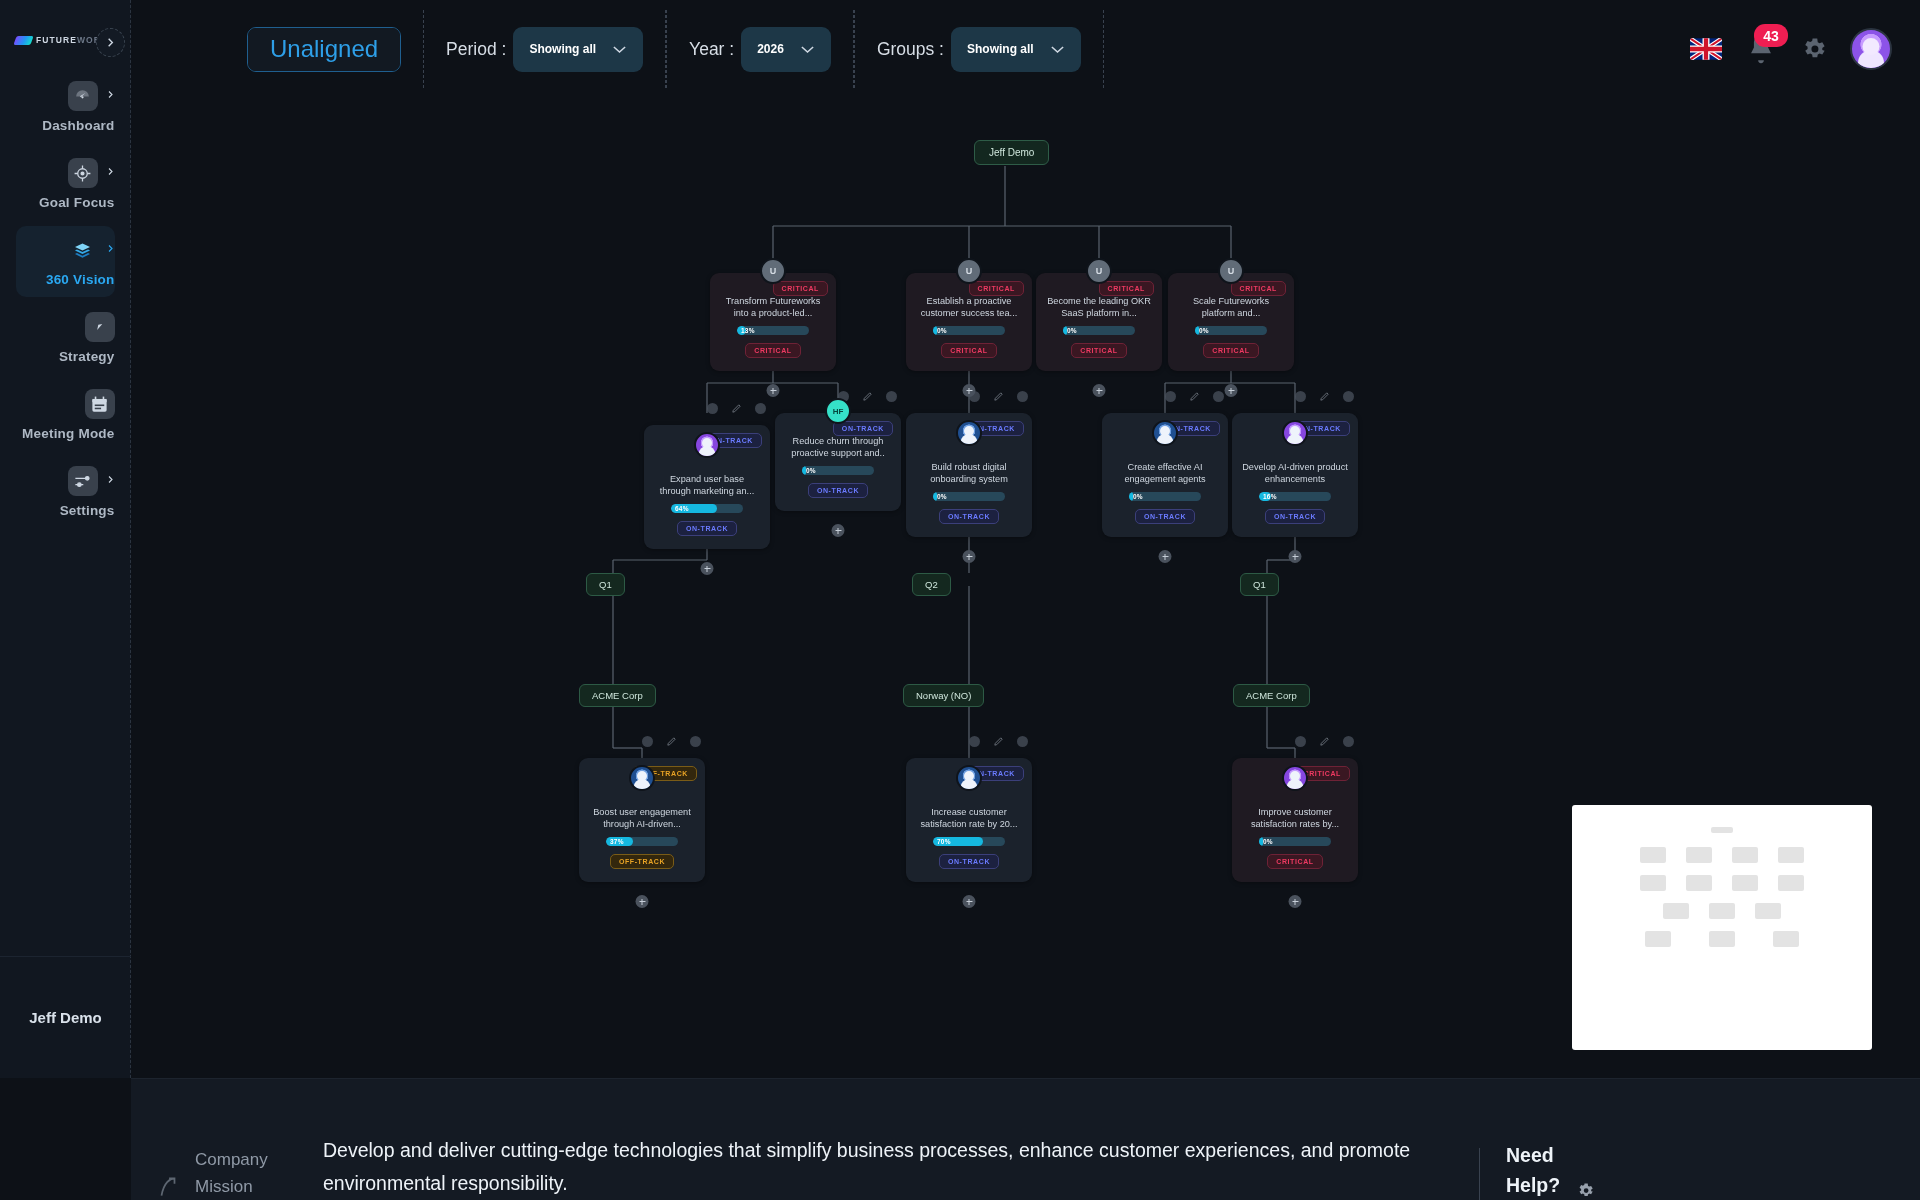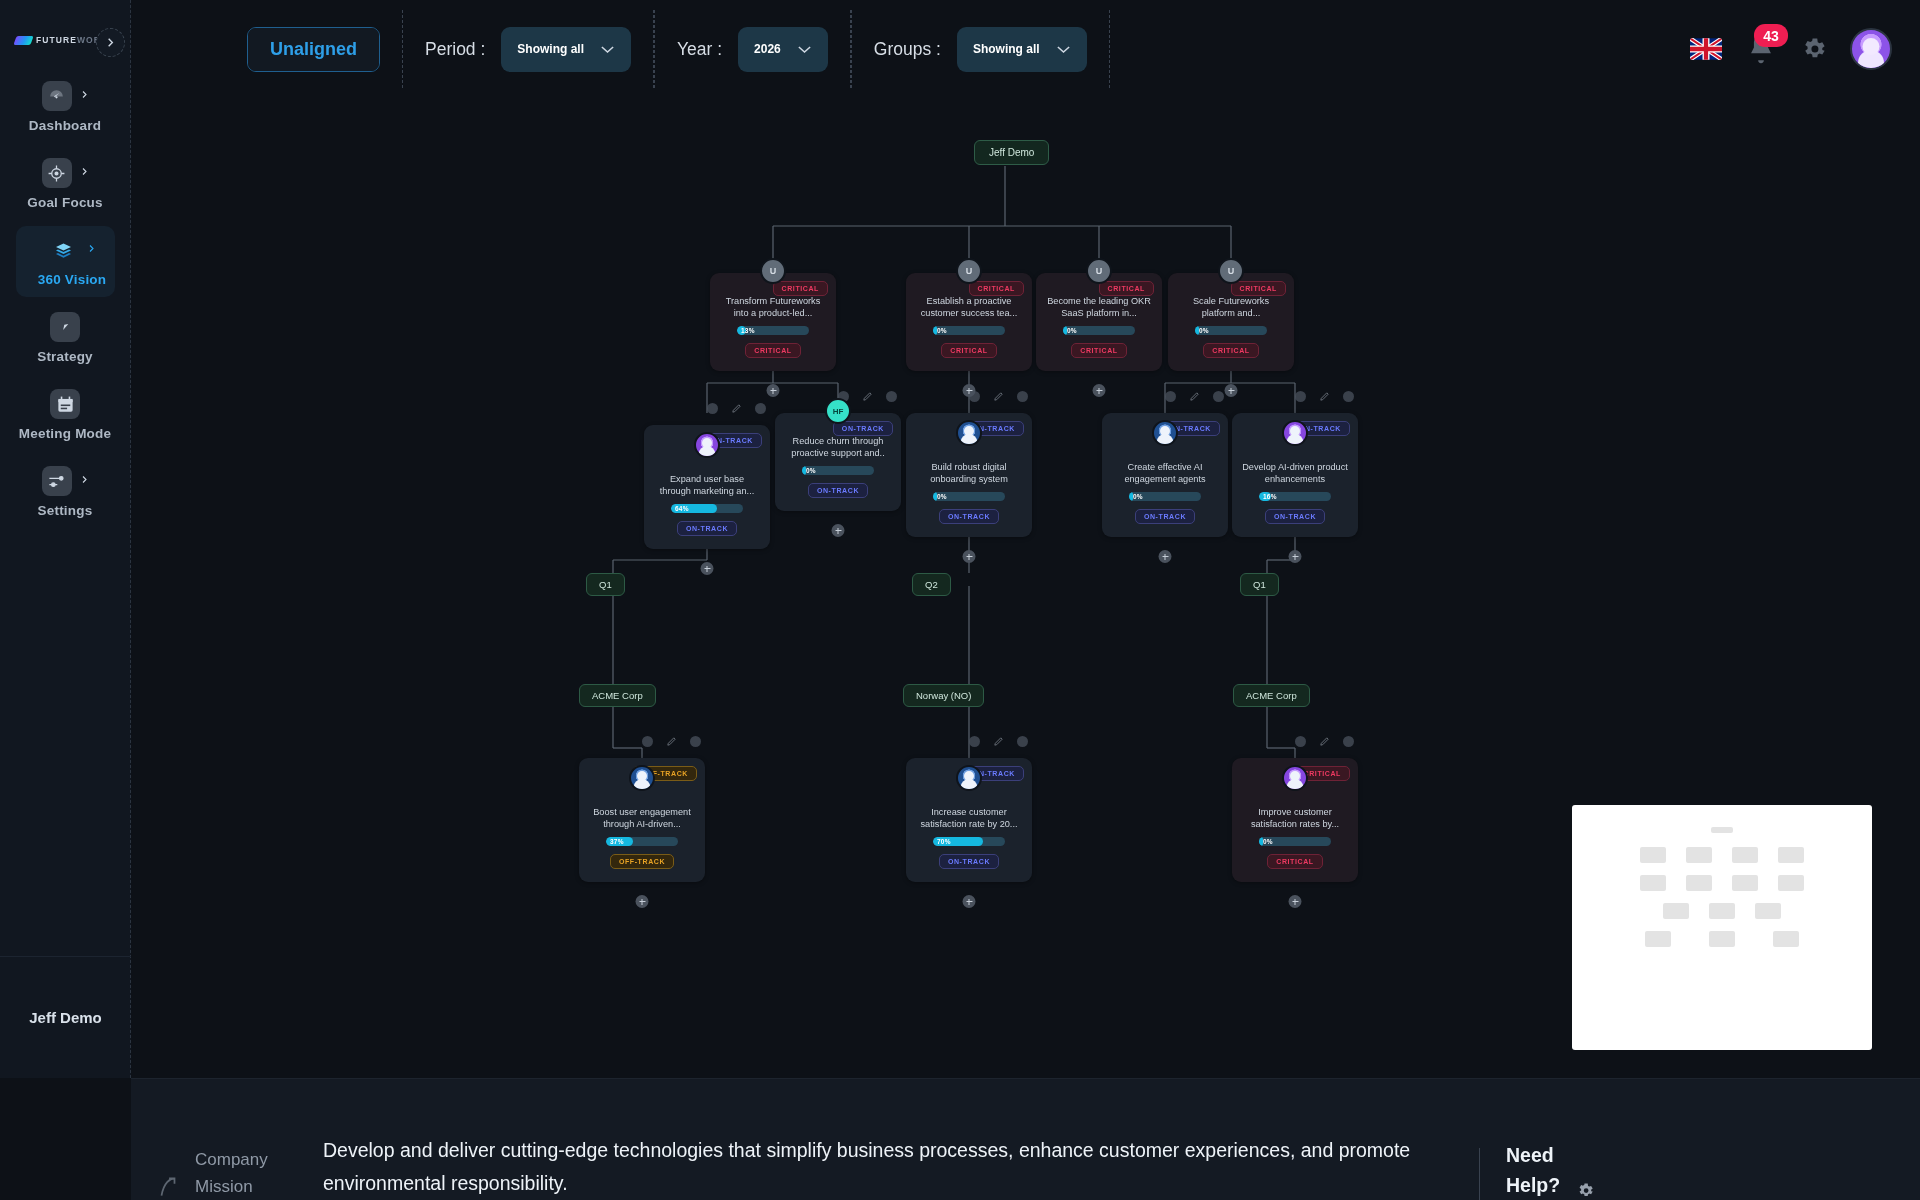--- a/index.html
+++ b/index.html
@@ -36,21 +36,21 @@
     width: 29px; height: 29px; border-radius: 50%;
     border: 1px dashed #3a4450; background: #131a24;
     display: flex; align-items: center; justify-content: center;
     cursor: pointer; z-index: 9;
   }
   .collapse-btn svg { width: 11px; height: 11px; }
 
   .nav { margin-top: 14px; display: flex; flex-direction: column; align-items: center; gap: 6px; }
   .nav-item {
     width: 99px; padding: 9px 0 10px 0; border-radius: 10px;
-    display: flex; flex-direction: column; align-items: center; gap: 7px;
+    display: flex; flex-direction: column; align-items: flex-end; gap: 7px;
     cursor: pointer;
   }
   .nav-item.active { background: #15222f; padding-left: 14px; }
   .nav-row { display: flex; align-items: center; gap: 8px; }
   .nav-ico {
     width: 30px; height: 30px; border-radius: 8px; background: #39414c;
     display: flex; align-items: center; justify-content: center;
   }
   .nav-item.active .nav-ico { background: transparent; }
   .nav-ico svg { width: 19px; height: 19px; }
@@ -69,27 +69,27 @@
   .header {
     position: absolute; left: 131px; top: 0; right: 0; height: 98px;
     display: flex; align-items: center;
   }
   .seg {
     display: flex; margin-left: 116px; border: 1px solid #1f5f8f;
     border-radius: 9px; overflow: hidden; height: 45px;
   }
   .seg-btn {
     display: flex; align-items: center; justify-content: center;
-    padding: 0 22px; font-size: 18px; font-weight: 700; cursor: pointer;
+    padding: 0 22px; font-size: 24px; font-weight: 400; cursor: pointer;
     background: #121922; color: #2e9fe8;
   }
   .seg-btn.on { background: #0d8bf2; color: #fff; }
 
   .filter-group {
-    display: flex; align-items: center; gap: 16px;
+    display: flex; align-items: center; gap: 7px;
     border-left: 1px dashed #39424f; border-right: 1px dashed #39424f;
     height: 78px; padding: 0 22px;
   }
   .filter-group.first { margin-left: 22px; }
   .filter-label { font-size: 17.5px; color: #d7dee6; }
   .dd {
     display: flex; align-items: center; gap: 16px;
     background: #1d3747; border-radius: 9px; height: 45px; padding: 0 16px;
     cursor: pointer;
   }

